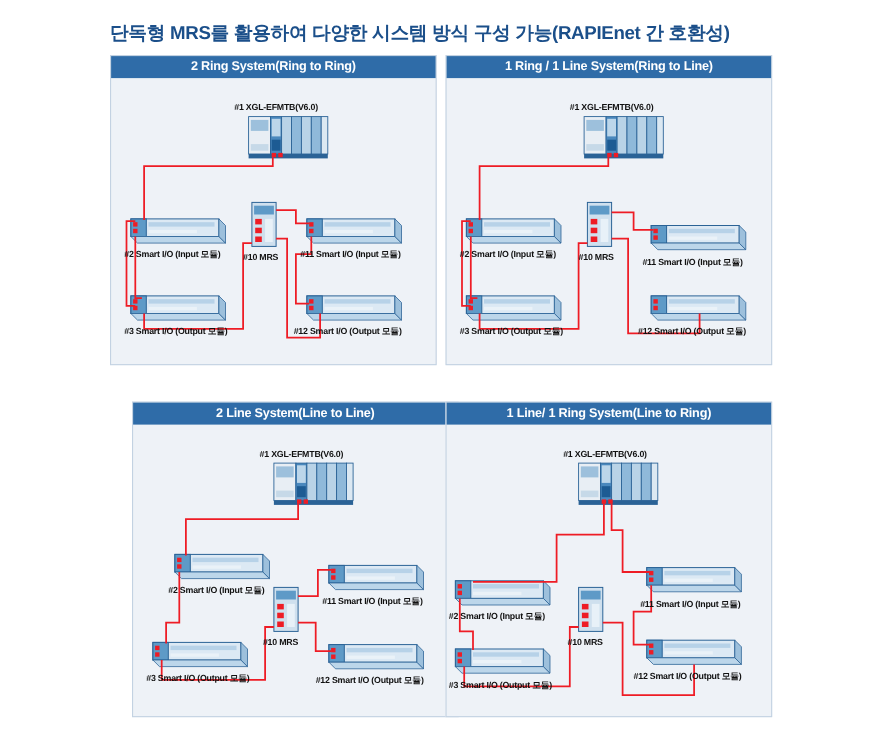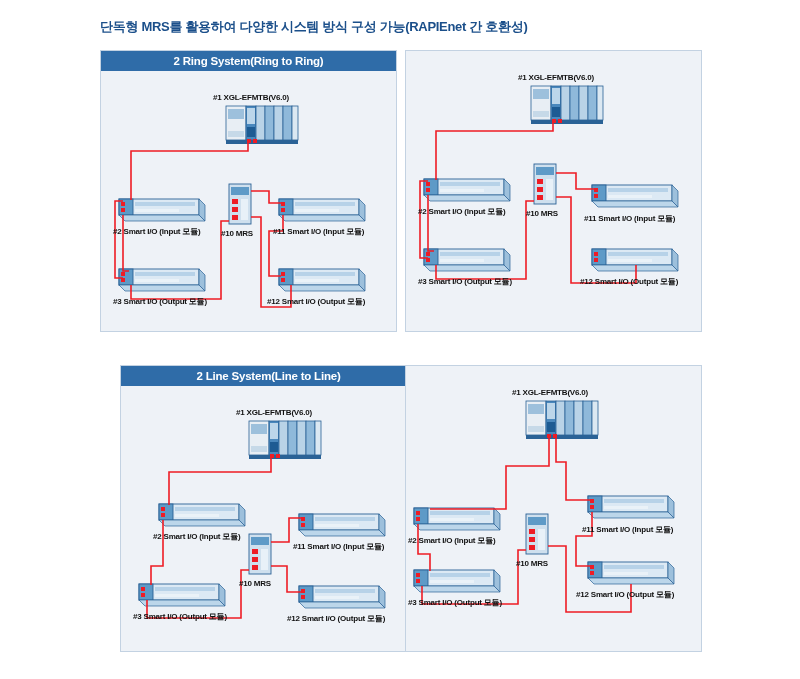--- a/index.html
+++ b/index.html
@@ -12,21 +12,21 @@
     height: 679px;
     font-family: "Liberation Sans", sans-serif;
     color: #1a1a1a;
     position: relative;
     overflow: hidden;
   }
   .page-title {
     position: absolute;
     left: 100px;
     top: 18px;
-    font-size: 13px;
+    font-size: 17px;
     font-weight: bold;
     color: #1b4f8a;
     letter-spacing: -0.3px;
     white-space: nowrap;
   }
   .grid {
     position: absolute;
     left: 100px;
     top: 50px;
     width: 600px;
@@ -167,20 +167,21 @@
       <div class="lbl" style="left:112px; top:22px;">#1  XGL-EFMTB(V6.0)</div>
       <div class="lbl" style="left:120px; top:158px;">#10  MRS</div>
       <div class="lbl" style="left:12px; top:155px;">#2  Smart I/O (Input 모듈)</div>
       <div class="lbl" style="left:12px; top:225px;">#3  Smart I/O (Output 모듈)</div>
       <div class="lbl" style="left:172px; top:155px;">#11  Smart I/O (Input 모듈)</div>
       <div class="lbl" style="left:166px; top:225px;">#12  Smart I/O (Output 모듈)</div>
     </div>
   </div>
 
   <div class="panel" style="left:305px; top:0px; width:295px; height:280px;">
+    <div class="panel-header">1 Ring / 1 Line System(Ring to Line)</div>
     <div class="panel-body">
       <svg class="panel-svg" width="295" height="258" viewBox="0 0 295 258">
         <g>
           <rect x="125" y="35" width="20" height="34" fill="#e8eef4" stroke="#2a6296" stroke-width="0.8"></rect>
           <rect x="127" y="38" width="16" height="10" fill="#9dc0dc"></rect>
           <rect x="127" y="60" width="16" height="6" fill="#c6d9e8"></rect>
           <rect x="145" y="35" width="10" height="34" fill="#4a88bd" stroke="#2a6296" stroke-width="0.8"></rect>
           <rect x="146" y="37" width="8" height="16" fill="#bcd6ea"></rect>
           <rect x="146" y="56" width="8" height="10" fill="#1d5b93"></rect>
           <rect x="155" y="35" width="9" height="34" fill="#b9d3e7" stroke="#2a6296" stroke-width="0.8"></rect>
@@ -357,20 +358,21 @@
       <div class="lbl" style="left:115px; top:22px;">#1  XGL-EFMTB(V6.0)</div>
       <div class="lbl" style="left:118px; top:193px;">#10  MRS</div>
       <div class="lbl" style="left:32px; top:145px;">#2  Smart I/O (Input 모듈)</div>
       <div class="lbl" style="left:12px; top:225px;">#3  Smart I/O (Output 모듈)</div>
       <div class="lbl" style="left:172px; top:155px;">#11  Smart I/O (Input 모듈)</div>
       <div class="lbl" style="left:166px; top:227px;">#12  Smart I/O (Output 모듈)</div>
     </div>
   </div>
 
   <div class="panel" style="left:305px; top:315px; width:295px; height:285px;">
+    <div class="panel-header">1 Line/ 1 Ring System(Line to Ring)</div>
     <div class="panel-body">
       <svg class="panel-svg" width="295" height="263" viewBox="0 0 295 263">
         <g>
           <rect x="120" y="35" width="20" height="34" fill="#e8eef4" stroke="#2a6296" stroke-width="0.8"></rect>
           <rect x="122" y="38" width="16" height="10" fill="#9dc0dc"></rect>
           <rect x="122" y="60" width="16" height="6" fill="#c6d9e8"></rect>
           <rect x="140" y="35" width="10" height="34" fill="#4a88bd" stroke="#2a6296" stroke-width="0.8"></rect>
           <rect x="141" y="37" width="8" height="16" fill="#bcd6ea"></rect>
           <rect x="141" y="56" width="8" height="10" fill="#1d5b93"></rect>
           <rect x="150" y="35" width="9" height="34" fill="#b9d3e7" stroke="#2a6296" stroke-width="0.8"></rect>

